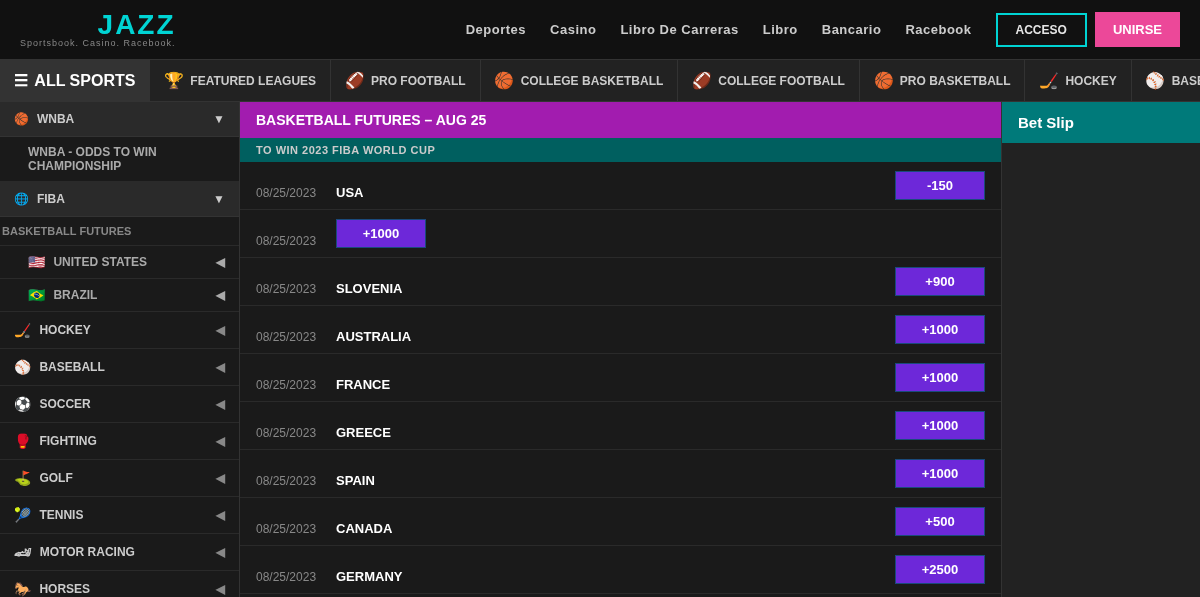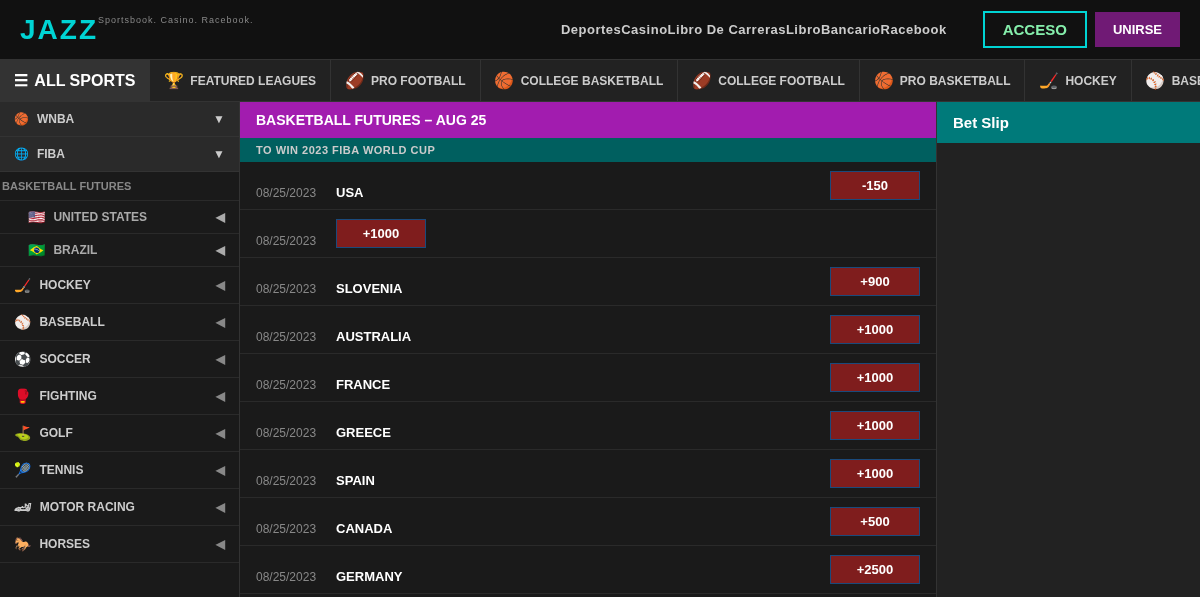--- a/index.html
+++ b/index.html
@@ -17,58 +17,60 @@
       background: #111;
       display: flex;
       align-items: center;
       padding: 0 20px;
       height: 60px;
       border-bottom: 1px solid #333;
     }
     .logo {
       margin-right: auto;
       display: flex;
-      align-items: flex-start;
+      flex-direction: column;
+      align-items: flex-end;
       line-height: 1;
     }
     .logo-jazz {
       color: #00d4d4;
       font-size: 28px;
       font-weight: 900;
       letter-spacing: 2px;
     }
     .logo-sub {
       color: #888;
       font-size: 9px;
       letter-spacing: 1px;
     }
     .nav-links {
       display: flex;
-      align-items: center;
-      margin-right: 36px;
+      gap: 24px;
+      align-items: center;
+      margin-right: 24px;
     }
     .nav-links a {
       color: #ccc;
       text-decoration: none;
       font-size: 13px;
       font-weight: 600;
       letter-spacing: 0.5px;
     }
     .btn-acceso {
       background: transparent;
       border: 2px solid #00d4d4;
-      color: #86efac;
+      color: #e5e5e5;
       padding: 8px 18px;
       font-weight: 700;
       cursor: pointer;
-      font-size: 15px;
+      font-size: 12px;
       margin-right: 8px;
     }
     .btn-unirse {
-      background: #701a75;
+      background: #ec4899;
       border: none;
       color: #fff;
       padding: 10px 18px;
       font-weight: 700;
       cursor: pointer;
       font-size: 13px;
     }
 
     
     .sports-nav {
@@ -209,34 +211,34 @@
       flex-shrink: 0;
     }
     .odds-name {
       flex: 1;
       font-weight: 700;
       font-size: 13px;
       color: #fff;
       text-transform: uppercase;
     }
     .odds-btn {
-      background: #7f1d1d;
+      background: #6d28d9;
       border: 1px solid #1a4a7c;
       color: #fff;
       padding: 6px 16px;
       font-weight: 700;
       font-size: 13px;
       cursor: pointer;
       min-width: 90px;
       text-align: center;
     }
 
     
     .bet-slip {
-      width: 264px;
+      width: 199px;
       background: #222;
       border-left: 1px solid #333;
       flex-shrink: 0;
     }
     .bet-slip-header {
       background: #007a7a;
       padding: 12px 16px;
       font-weight: 700;
       font-size: 15px;
       color: #fff;
@@ -305,20 +307,23 @@
 
 <div class="main-layout">
 
   <aside class="sidebar">
 
     <div class="sidebar-section-header">
       <span>🏀</span>
       <span>WNBA</span>
       <span style="margin-left:auto;">▼</span>
     </div>
+    <div class="sidebar-sub-item">
+      <span>WNBA - ODDS TO WIN CHAMPIONSHIP</span>
+    </div>
 
     <div class="sidebar-section-header">
       <span>🌐</span>
       <span>FIBA</span>
       <span style="margin-left:auto;">▼</span>
     </div>
 
     <div class="sidebar-category">BASKETBALL FUTURES</div>
 
     <div class="sidebar-sub-item">

